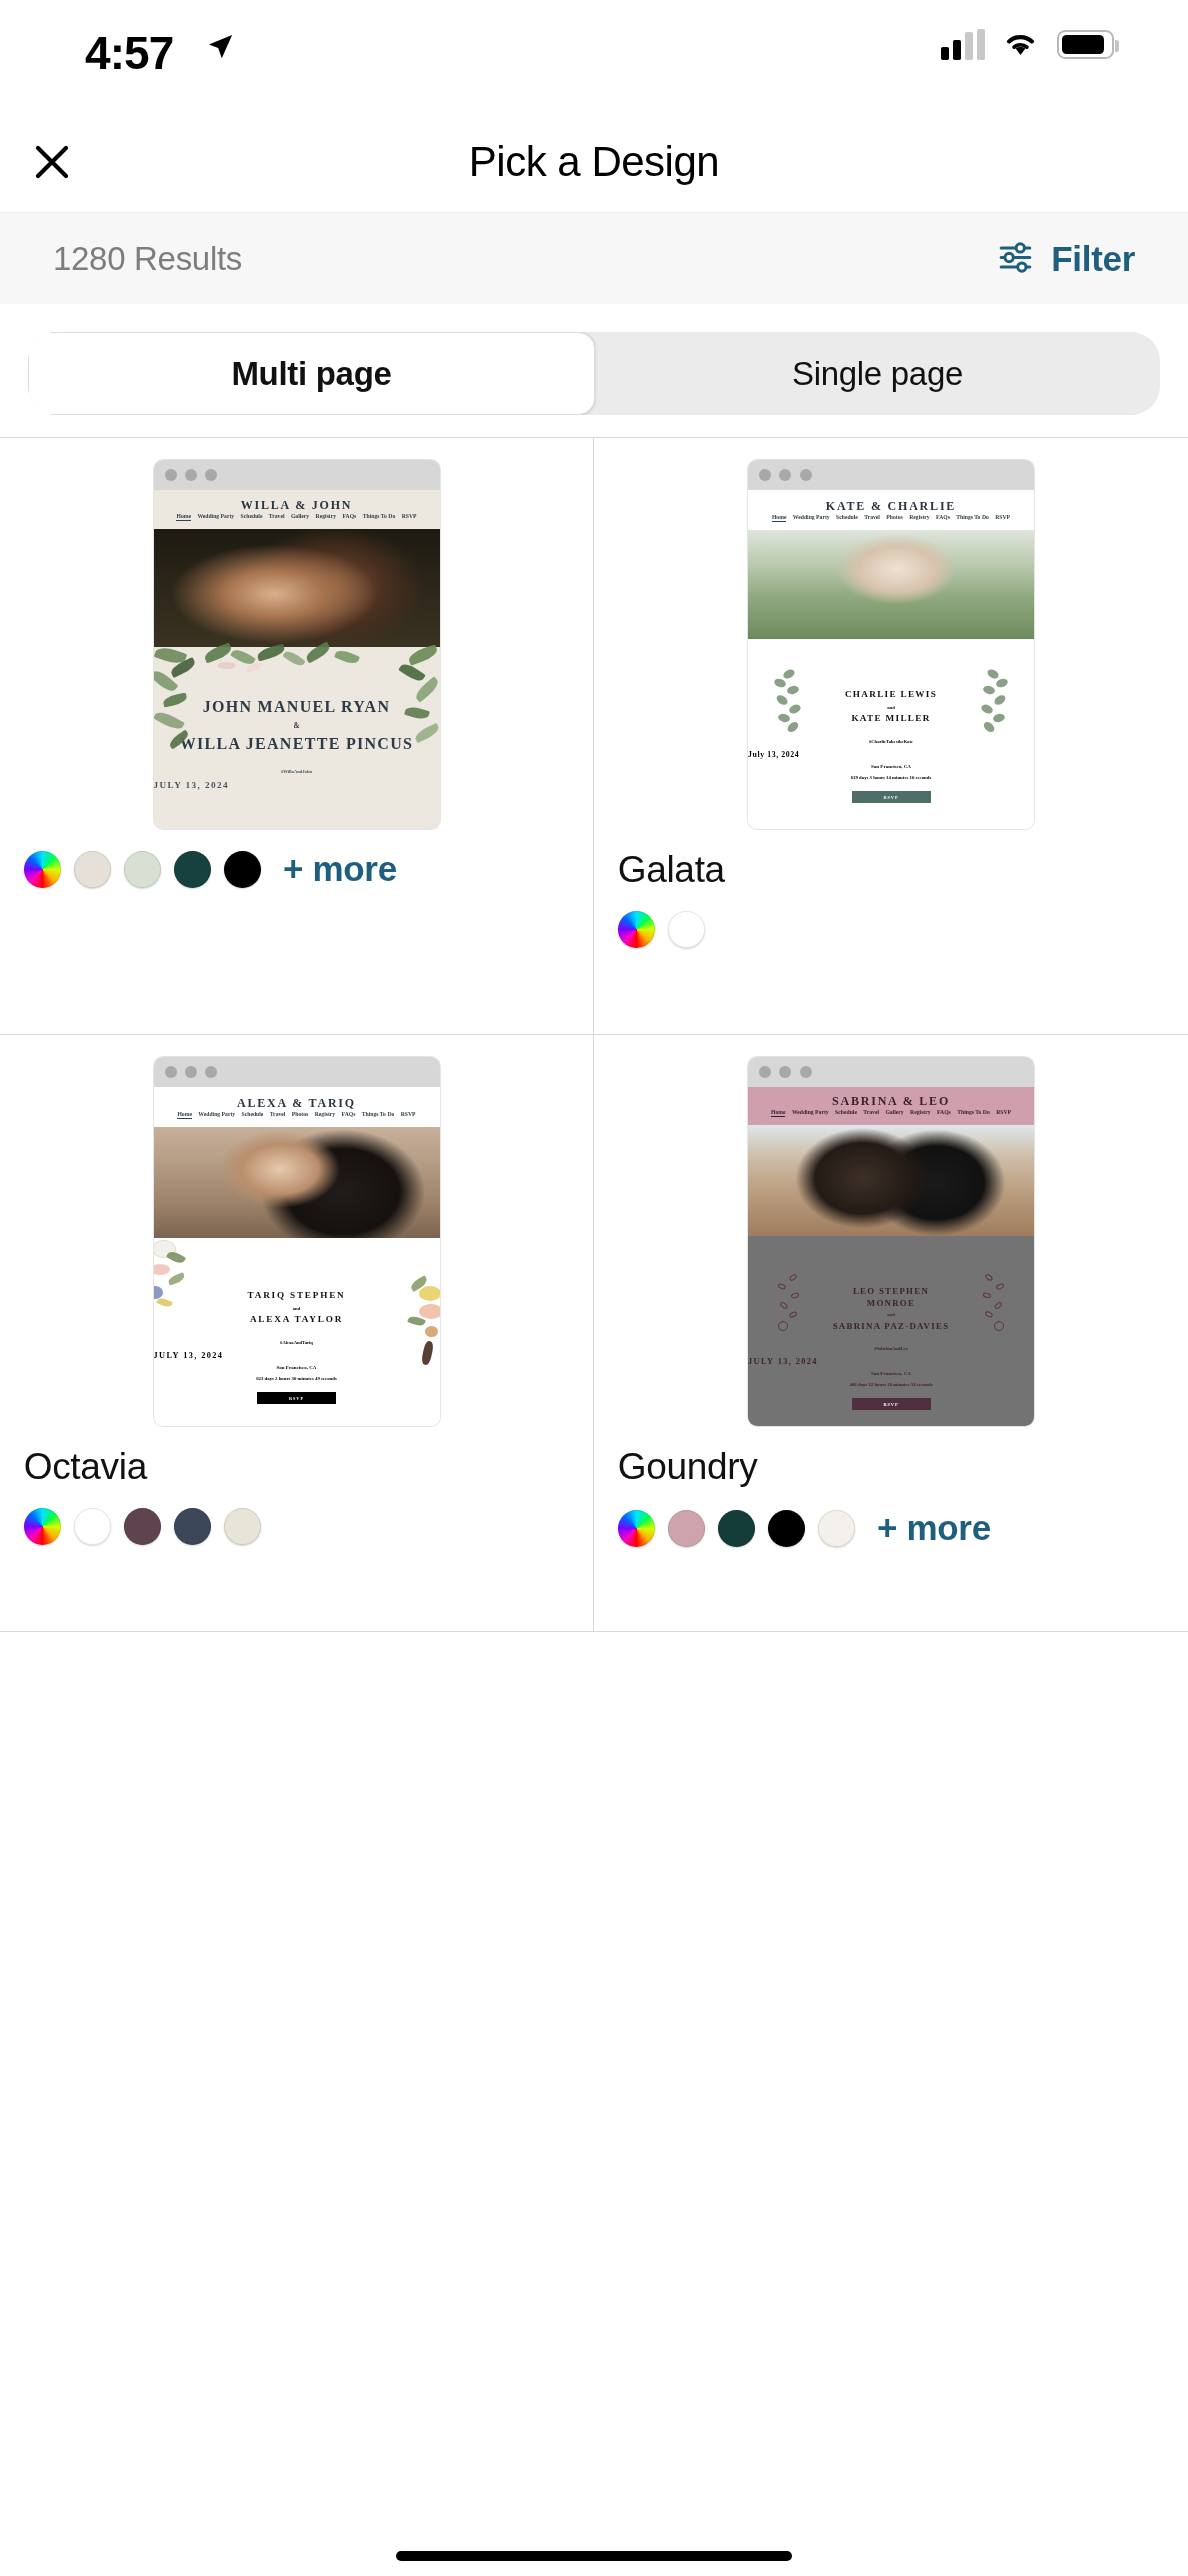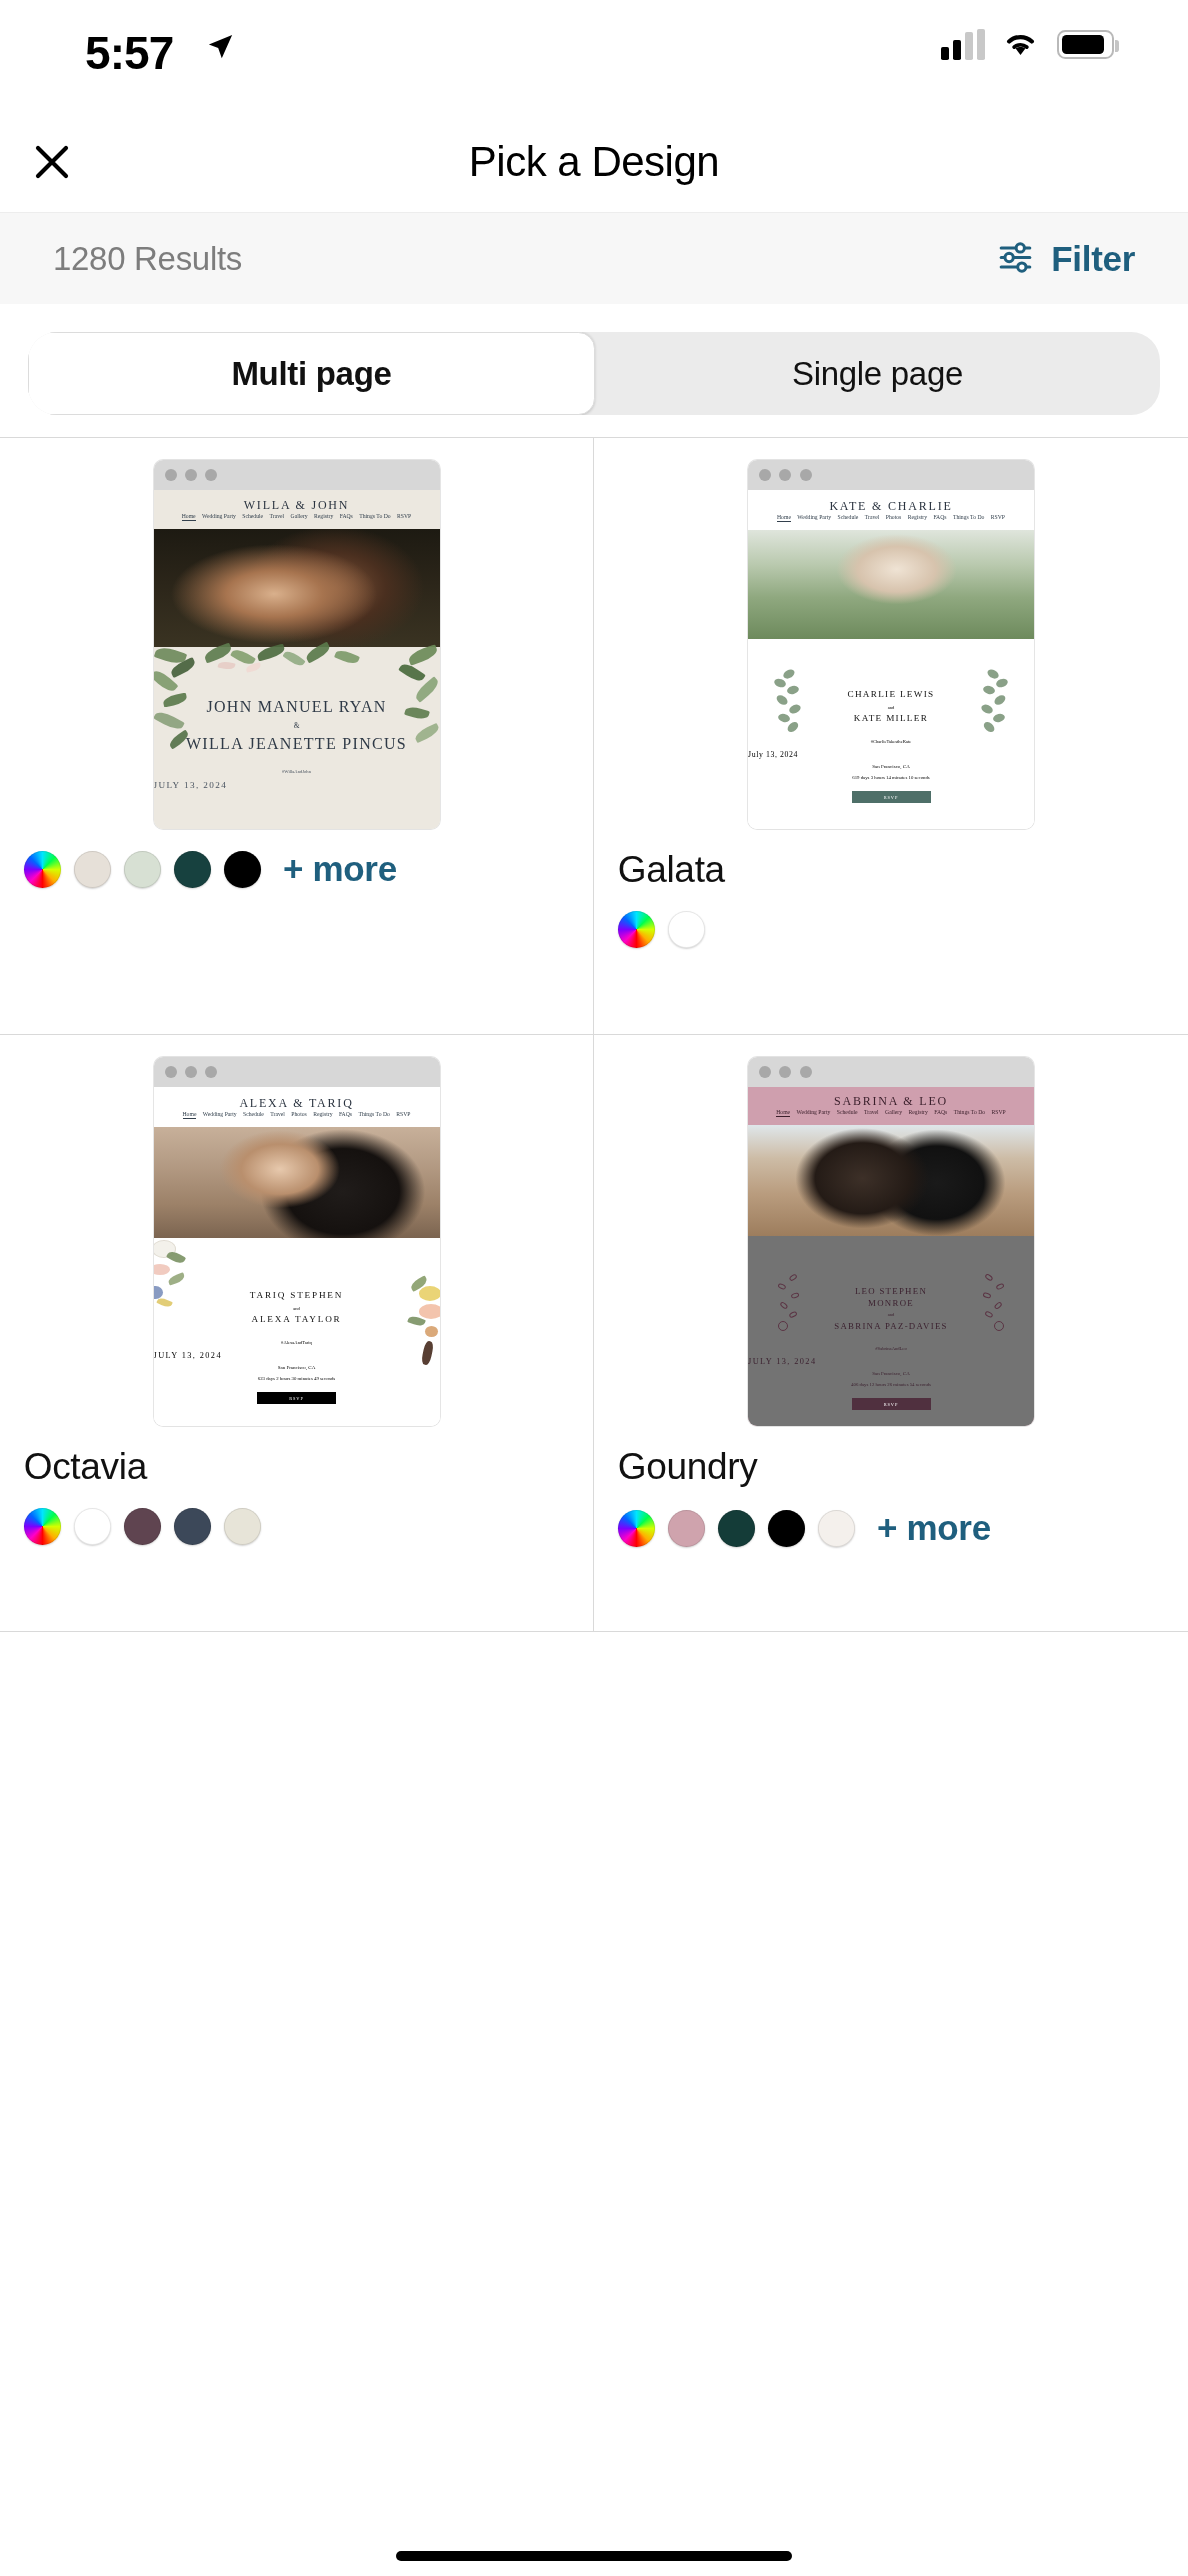--- a/index.html
+++ b/index.html
@@ -82,21 +82,21 @@
 
   
   .browser{
     width:100%; max-width:286px; margin:0 auto;
     border-radius:9.2px; overflow:hidden;
     box-shadow:0 0 0 0.9px #e3e3e3;
     background:#fff; height:369px; position:relative;
   }
   .chrome{ height:29.5px; background:#d7d7d7; display:flex; align-items:center; padding-left:11px; gap:8.3px;}
   .chrome i{ width:12px;height:12px;border-radius:50%; background:#a8a8a8; display:block;}
-  .site{ height:339px; overflow:hidden; position:relative;}
+  .site{ height:339px; overflow:hidden; position:relative;font-weight:bold;}
 
   .site-head{ text-align:center; padding:7.4px 0 4.6px;}
   .site-names{
     font-family:"Liberation Serif", serif; letter-spacing:1.8px;
     font-size:12px; color:#2b3440;
   }
   .site-nav{
     display:flex; justify-content:center; flex-wrap:nowrap; gap:6.4px;
     font-family:"Liberation Serif", serif; font-size:5.7px; color:#33404d;
     padding-bottom:3.7px; white-space:nowrap;
@@ -193,21 +193,21 @@
   
   .home-ind{
     position:absolute; bottom:14.7px; left:50%; transform:translateX(-50%);
     width:396px; height:10px; background:#000; border-radius:5.5px;
   }
 </style>
 </head>
 <body>
 
 <div class="statusbar">
-  <div class="sb-time">5:57</div>
+  <div class="sb-time">4:57</div>
   <div class="sb-loc">
     <svg width="31" height="31" viewBox="0 0 24 24">
         <path d="M21 3 3 10.5l7.2 2.6L13 21z" fill="#000"></path>
       </svg>
   </div>
   <div class="sb-right">
     <div class="bars">
         <i></i>
         <i></i>
         <i></i>

